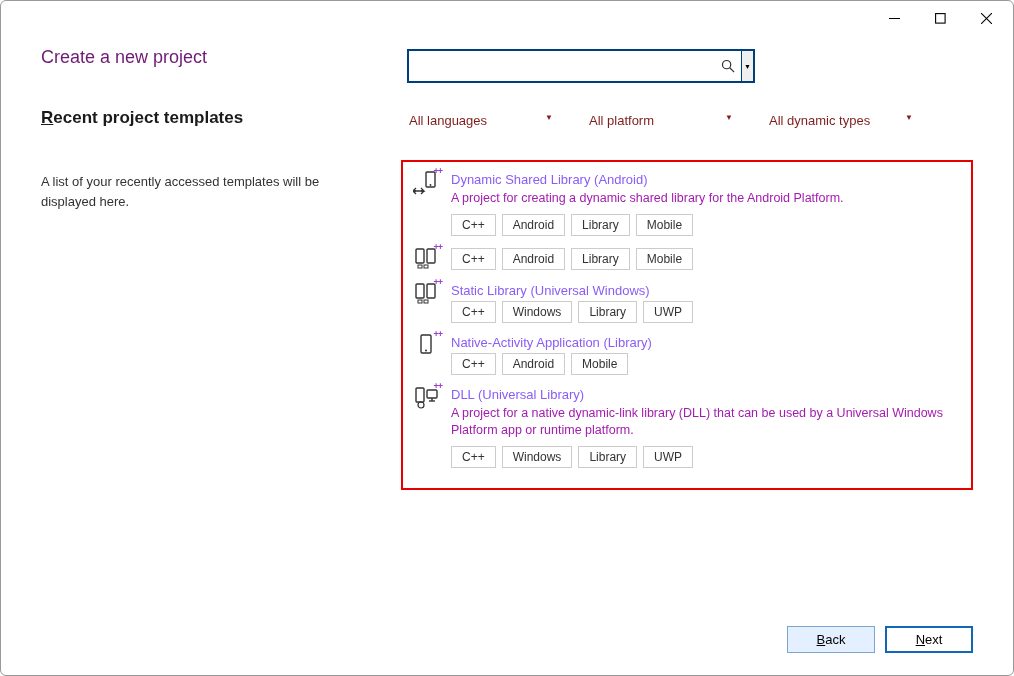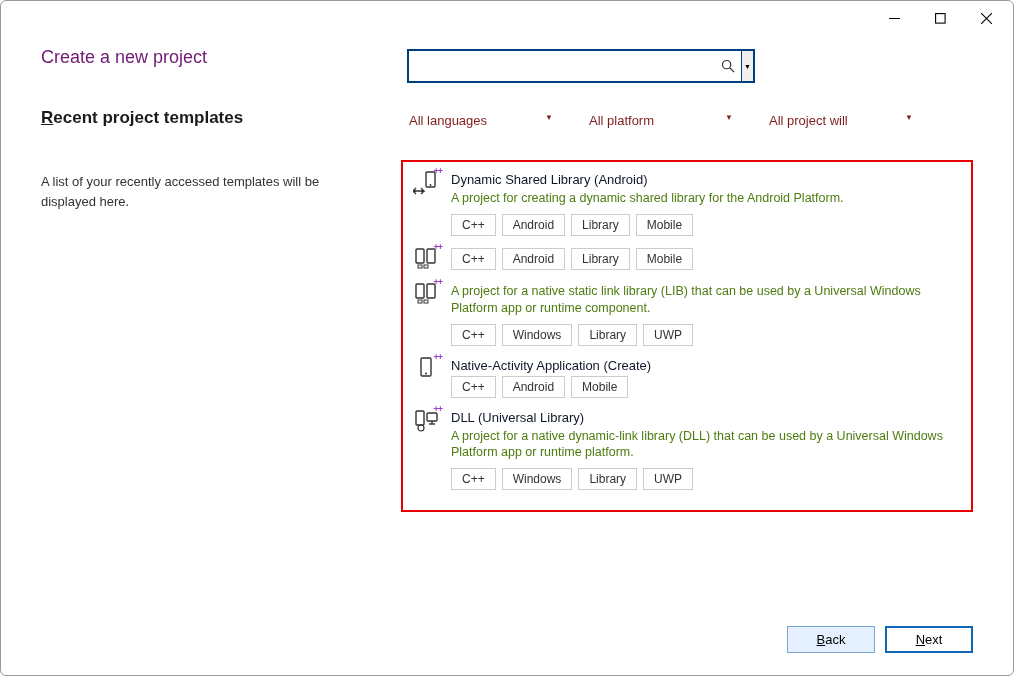--- a/index.html
+++ b/index.html
@@ -151,26 +151,26 @@
       margin-top: -3px;
       display: flex;
       align-items: center;
       justify-content: center;
     }
     .template-body {
       flex: 1;
     }
     .template-title {
       font-size: 13px;
-      color: #0f172a;
+      color: #8b5cf6;
       margin-bottom: 3px;
     }
     .template-desc {
       font-size: 12.5px;
-      color: #4d7c0f;
+      color: #a21caf;
       line-height: 1.3;
       margin-bottom: 8px;
     }
     .template-tags {
       display: flex;
       gap: 6px;
     }
     .tag {
       border: 1px solid #ccc;
       padding: 3px 10px;
@@ -266,21 +266,21 @@
     <div class="filter-row">
       <div class="filter-dd">
         <span>All languages</span>
         <span class="filter-caret">▼</span>
       </div>
       <div class="filter-dd">
         <span>All platform</span>
         <span class="filter-caret">▼</span>
       </div>
       <div class="filter-dd">
-        <span>All project will</span>
+        <span>All dynamic types</span>
         <span class="filter-caret">▼</span>
       </div>
     </div>
 
     <div class="templates-panel" id="templates-panel">
 
     <div class="template-item">
           <div class="template-icon icon-wrap">
             <svg viewBox="0 0 26 26" width="26" height="26">
               <rect x="13" y="3" width="9" height="15" rx="1" stroke="#333" stroke-width="1.4" fill="none"></rect>
@@ -325,39 +325,39 @@
           <div class="template-icon icon-wrap">
             <svg viewBox="0 0 26 26" width="26" height="26">
               <rect x="3" y="4" width="8" height="14" rx="1" stroke="#333" stroke-width="1.4" fill="none"></rect>
               <rect x="14" y="4" width="8" height="14" rx="1" stroke="#333" stroke-width="1.4" fill="none"></rect>
               <rect x="5" y="20" width="4" height="3" stroke="#333" stroke-width="1" fill="none"></rect>
               <rect x="11" y="20" width="4" height="3" stroke="#333" stroke-width="1" fill="none"></rect>
             </svg>
             <span class="plus-plus">++</span>
           </div>
           <div class="template-body">
-            <div class="template-desc">A project for a native static link library (LIB) that can be used by a Universal Windows Platform app or runtime component.</div>
+            <div class="template-title">Static Library (Universal Windows)</div>
             <div class="template-tags">
               <span class="tag">C++</span>
               <span class="tag">Windows</span>
               <span class="tag">Library</span>
               <span class="tag">UWP</span>
             </div>
           </div>
         </div>
         <div class="template-item">
           <div class="template-icon icon-wrap">
             <svg viewBox="0 0 26 26" width="26" height="26">
               <rect x="8" y="3" width="10" height="18" rx="1.2" stroke="#333" stroke-width="1.4" fill="none"></rect>
               <circle cx="13" cy="18.5" r="1" fill="#333"></circle>
             </svg>
             <span class="plus-plus">++</span>
           </div>
           <div class="template-body">
-            <div class="template-title">Native-Activity Application (Create)</div>
+            <div class="template-title">Native-Activity Application (Library)</div>
             <div class="template-tags">
               <span class="tag">C++</span>
               <span class="tag">Android</span>
               <span class="tag">Mobile</span>
             </div>
           </div>
         </div>
         <div class="template-item">
           <div class="template-icon icon-wrap">
             <svg viewBox="0 0 26 26" width="26" height="26">

